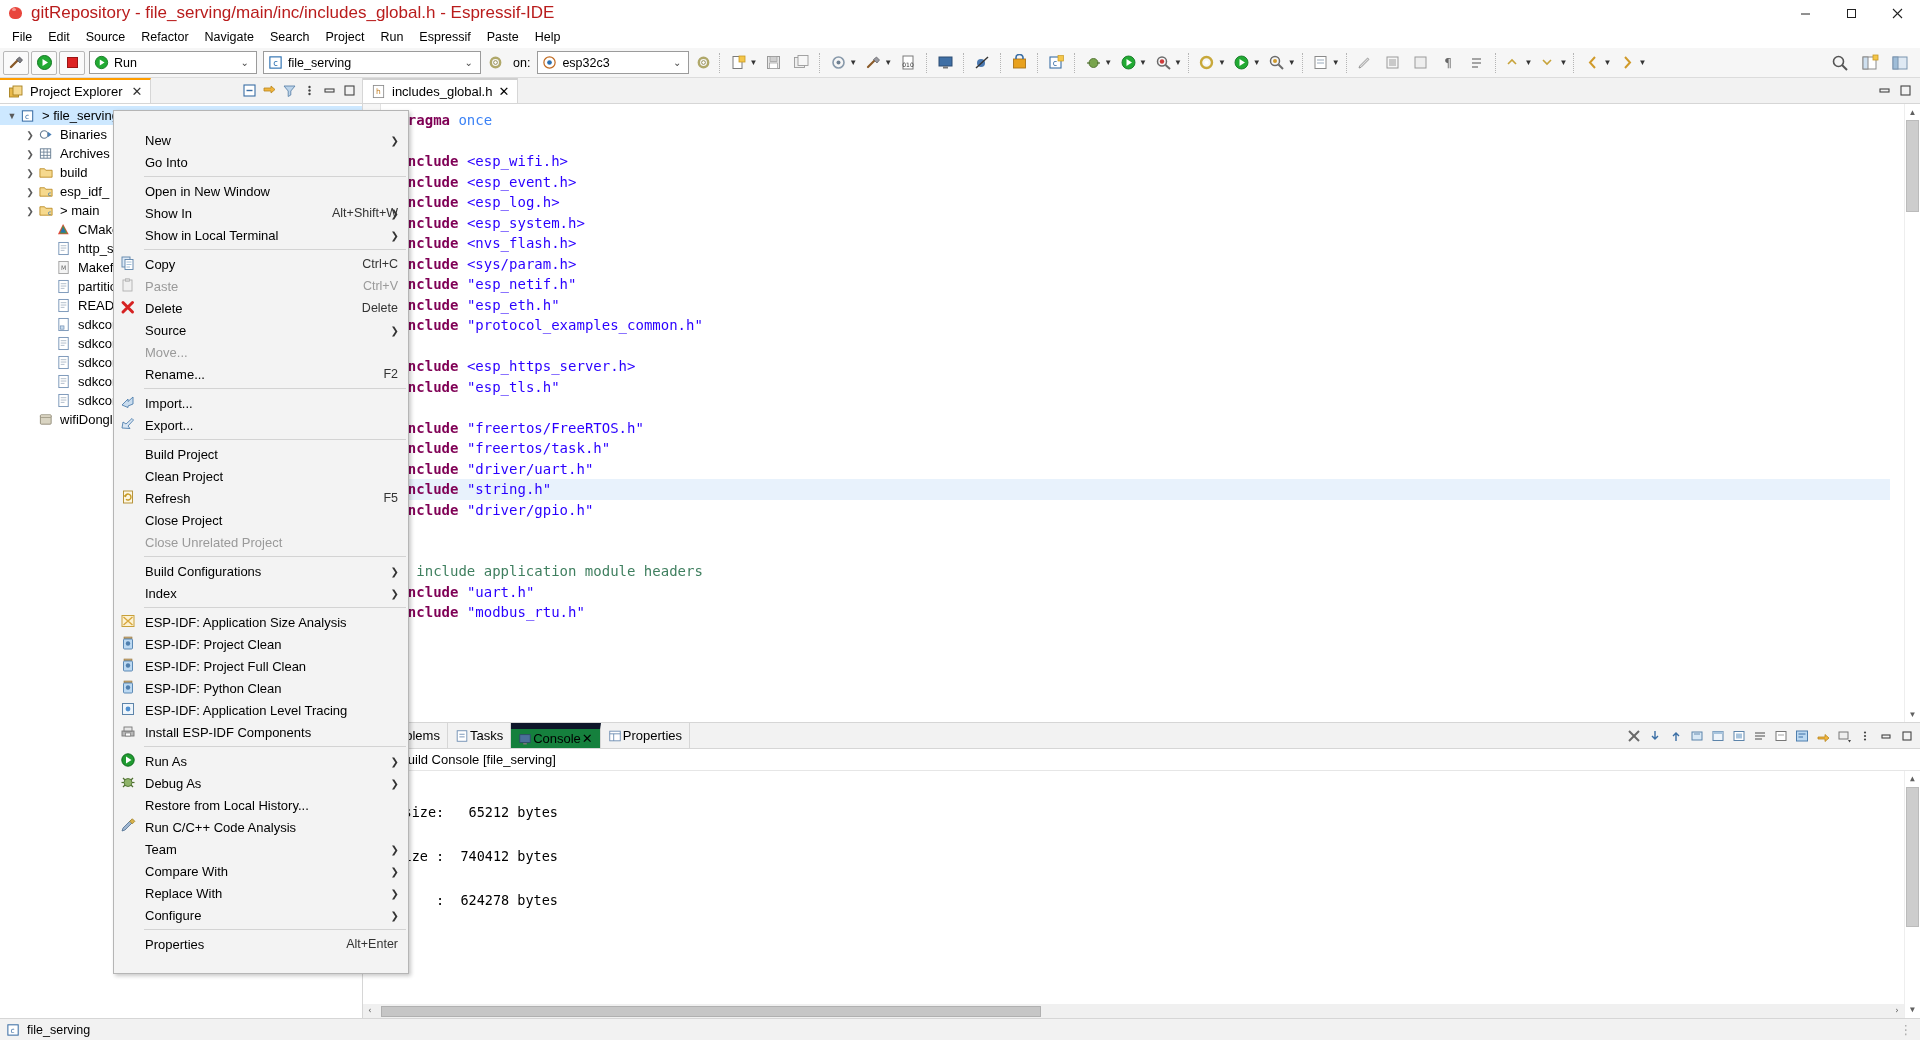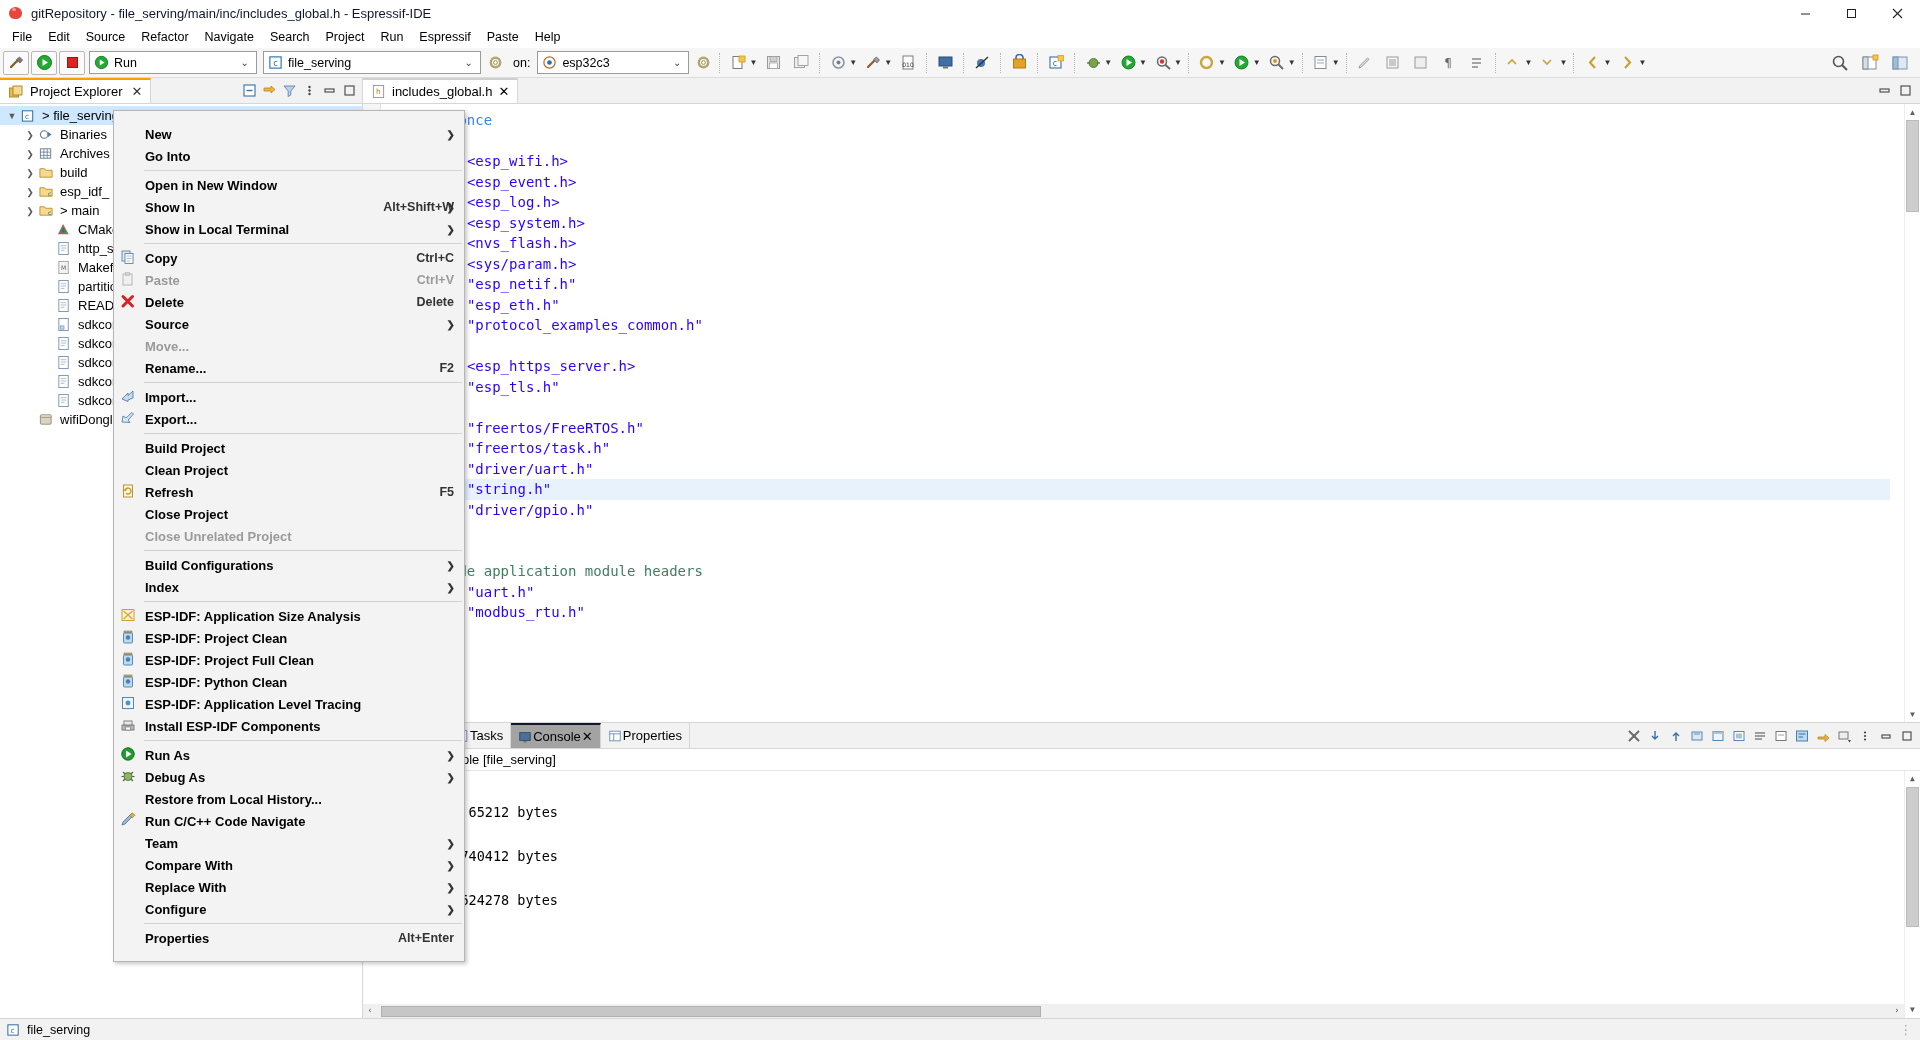--- a/index.html
+++ b/index.html
@@ -28,21 +28,21 @@
   }
   .titlebar .appicon .dot {
     position: absolute; left: 1px; top: 2px;
     width: 13px; height: 12px; border-radius: 50% 50% 45% 45%;
     background: #e8453c;
   }
   .titlebar .appicon .dot:after {
     content:""; position:absolute; left:3px; top:1px; width:4px; height:3px;
     background: #f59a94; border-radius: 50%;
   }
-  .titlebar .title { font-size: 13px; color: #0f172a; }
+  .titlebar .title { font-size: 17px; color: #b91c1c; }
   .winbtns { position: absolute; right: 0; top: 0; display: flex; height: 26px; }
   .winbtn {
     width: 46px; height: 26px; display: flex; align-items: center; justify-content: center;
     color: #222; font-size: 12px;
   }
 
   
   .menubar {
     height: 22px; display: flex; align-items: center;
     padding-left: 4px; background: #fff;
@@ -139,21 +139,21 @@
   }
   .overviewruler { position:absolute; right:16px; top:0; bottom:0; width:14px; background:#fff; }
 
   
   .consolepane { height: 296px; display: flex; flex-direction: column; border-top: 1px solid #d6d6d6; }
   .contabrow { height: 26px; background: #f2f2f2; display: flex; align-items: stretch; border-bottom: 1px solid #d6d6d6; }
   .contab {
     display: flex; align-items: center; gap: 1px; padding: 0 7px; font-size: 13px;
     border-right: 1px solid #d6d6d6;
   }
-  .contab.active { background: #a3a3a3; border-top: 2px solid #0f172a; }
+  .contab.active { background: #15803d; border-top: 6px solid #0f172a; }
   .contab.inactive { background: #f2f2f2; }
   .contools { display:flex; align-items:center; margin-left:auto; padding-right:4px; gap:2px; }
   .cbtn { width: 19px; height: 19px; display:flex; align-items:center; justify-content:center; }
   .conhdr { height: 22px; font-size: 13px; display:flex; align-items:center; padding-left: 6px;
             border-bottom: 1px solid #e6e6e6; background:#fff;}
   .conbody {
     flex: 1; background: #fff; position: relative; overflow: hidden;
     font-family: "DejaVu Sans Mono", monospace; font-size: 13.5px; line-height: 22px;
     padding: 8px 0 0 8px;
   }
@@ -166,24 +166,24 @@
   
   .statusbar {
     position: absolute; left: 0; right: 0; bottom: 0; height: 22px;
     background: #f2f2f2; border-top: 1px solid #d6d6d6;
     display: flex; align-items: center; font-size: 12.5px; padding-left: 6px; gap: 6px;
   }
   .statusbar .sb-right { margin-left: auto; display:flex; align-items:center; gap:10px; padding-right:8px; }
 
   
   .ctxmenu {
-    position: absolute; left: 113px; top: 110px; width: 352px;
+    position: absolute; left: 113px; top: 110px; width: 296px;
     background: #f3f3f3; border: 1px solid #b5b5b5;
     box-shadow: 2px 2px 4px rgba(0,0,0,0.22);
-    padding: 12px 0; z-index: 100; font-size: 13px; font-weight: bold;
+    padding: 18px 0; z-index: 100; font-size: 13px;
   }
   .ctxitem { display: flex; align-items: center; height: 22px; padding: 0 0 0 6px; position: relative; }
   .ctxicon { width: 20px; height: 18px; flex: 0 0 20px; margin-right: 5px; position: relative; }
   .ctxlabel { flex: 1; white-space: nowrap; }
   .ctxaccel { color: #333; font-size: 12.5px; padding-right: 10px; }
   .ctxarrow { position: absolute; right: 9px; font-size: 10px; color: #333; }
   .ctxitem.disabled .ctxlabel, .ctxitem.disabled .ctxaccel { color: #9a9a9a; }
   .ctxsep { height: 1px; background: #d3d3d3; margin: 3px 2px 3px 30px; }
 
   svg { display: block; }
@@ -1177,21 +1177,21 @@
         <span class="ctxicon"></span>
         <span class="ctxlabel">Restore from Local History...</span>
       </div>
       <div class="ctxitem">
         <span class="ctxicon">
           <svg width="16" height="16" viewBox="0 0 16 16">
             <path d="M2 13 l3-1 7.5-7.5 -2-2 -7.5 7.5 z" fill="#9fb6d0" stroke="#4f6e90" stroke-width="0.8"></path>
             <rect x="10.5" y="1.5" width="3.6" height="3.6" transform="rotate(45 12.3 3.3)" fill="#d8b24a" stroke="#9b7c1e" stroke-width="0.7"></rect>
           </svg>
         </span>
-        <span class="ctxlabel">Run C/C++ Code Navigate</span>
+        <span class="ctxlabel">Run C/C++ Code Analysis</span>
       </div>
       <div class="ctxitem">
         <span class="ctxicon"></span>
         <span class="ctxlabel">Team</span>
         <span class="ctxarrow">❯</span>
       </div>
       <div class="ctxitem">
         <span class="ctxicon"></span>
         <span class="ctxlabel">Compare With</span>
         <span class="ctxarrow">❯</span>

